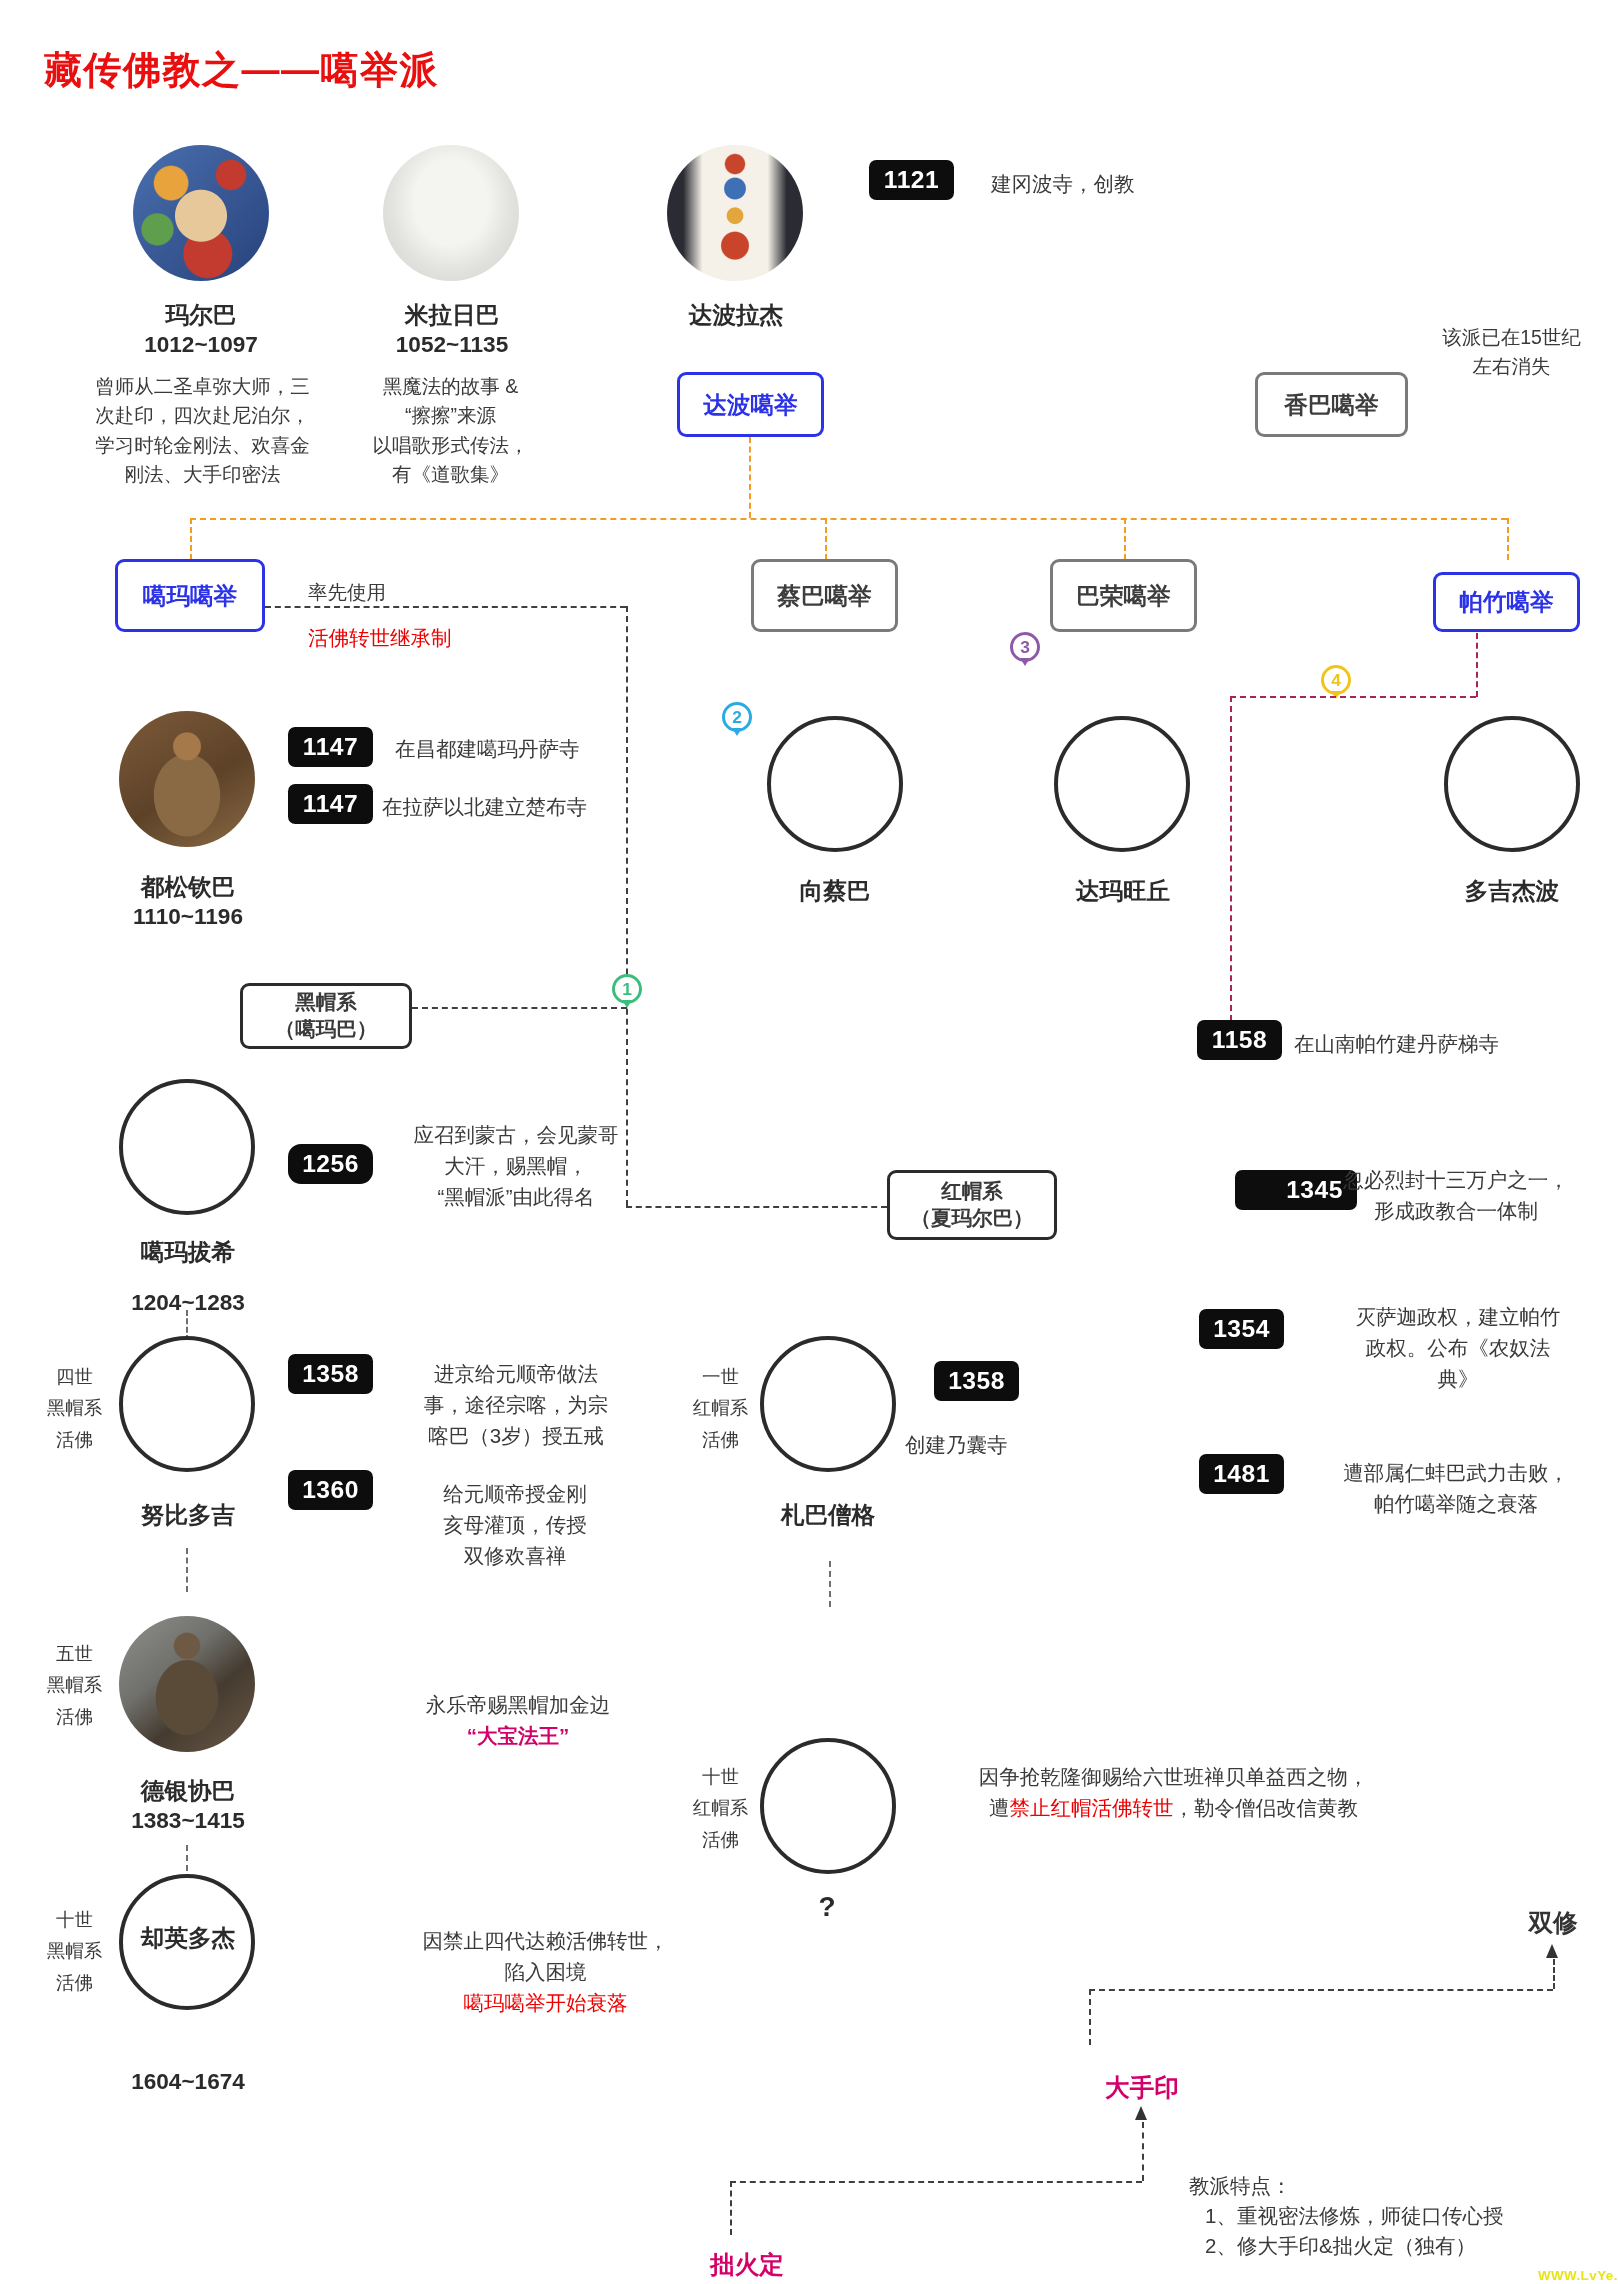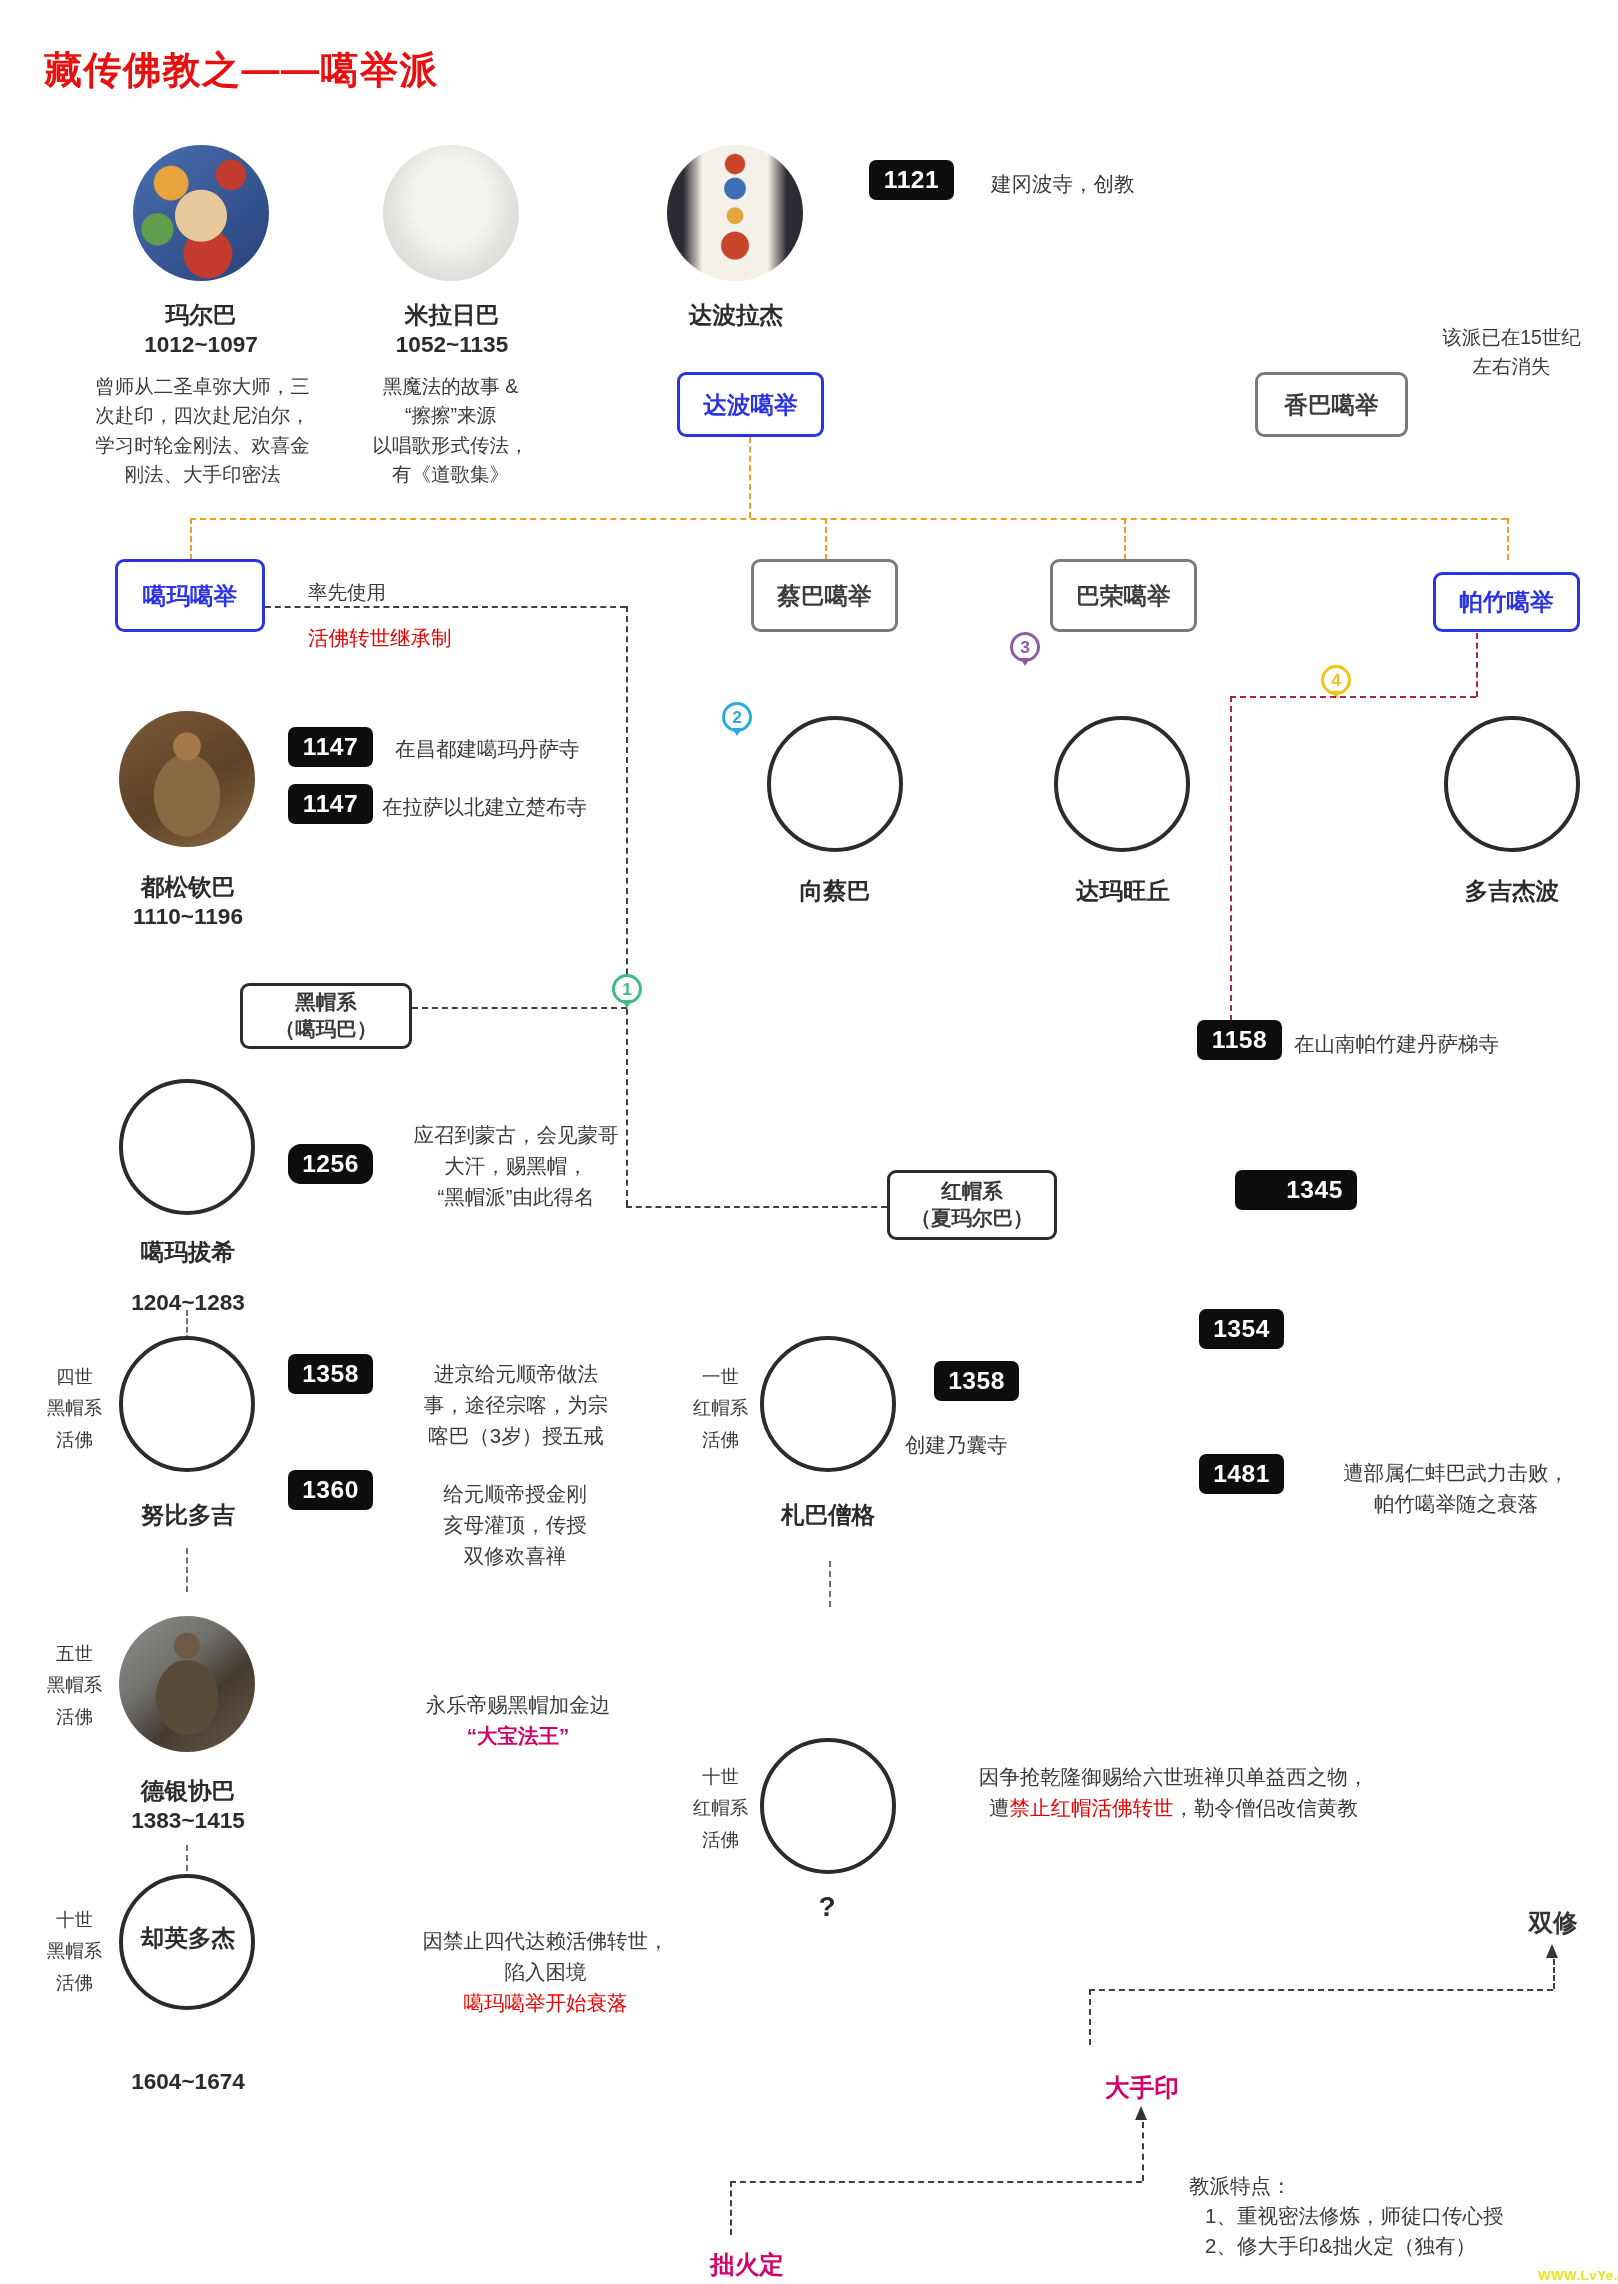--- a/index.html
+++ b/index.html
@@ -248,21 +248,30 @@
   </div>
   <div class="name" style="left:827px;top:1891px;font-size:28px;">?</div>
   <div class="note40" style="left:866px;top:1762px;width:615px;">
     <div>因争抢乾隆御赐给六世班禅贝单益西之物，</div>
     <div><span>遭</span><span class="red">禁止红帽活佛转世</span><span>，勒令僧侣改信黄教</span></div>
   </div>
 
   <div class="badge" style="left:1197px;top:1020px;">1158</div>
   <div class="note40 nowrap" style="left:1294px;top:1029px;">在山南帕竹建丹萨梯寺</div>
   <div class="badge" style="left:1235px;top:1170px;padding-left:37px;">1345</div>
+  <div class="note40" style="left:1297px;top:1165px;width:318px;">
+    <div>忽必烈封十三万户之一，</div>
+    <div>形成政教合一体制</div>
+  </div>
   <div class="badge" style="left:1199px;top:1309px;">1354</div>
+  <div class="note40" style="left:1304px;top:1302px;width:308px;">
+    <div>灭萨迦政权，建立帕竹</div>
+    <div>政权。公布《农奴法</div>
+    <div>典》</div>
+  </div>
   <div class="badge" style="left:1199px;top:1454px;">1481</div>
   <div class="note40" style="left:1292px;top:1458px;width:328px;">
     <div>遭部属仁蚌巴武力击败，</div>
     <div>帕竹噶举随之衰落</div>
   </div>
 
   <div class="name" style="left:1553px;top:1906px;font-size:24.6px;color:#333;">双修</div>
   <div class="arrow-up" style="left:1546px;top:1944px;"></div>
   <div class="dash-v" style="left:1553px;top:1959px;height:30px;"></div>
   <div class="dash-h" style="left:1089px;top:1989px;width:464px;"></div>

